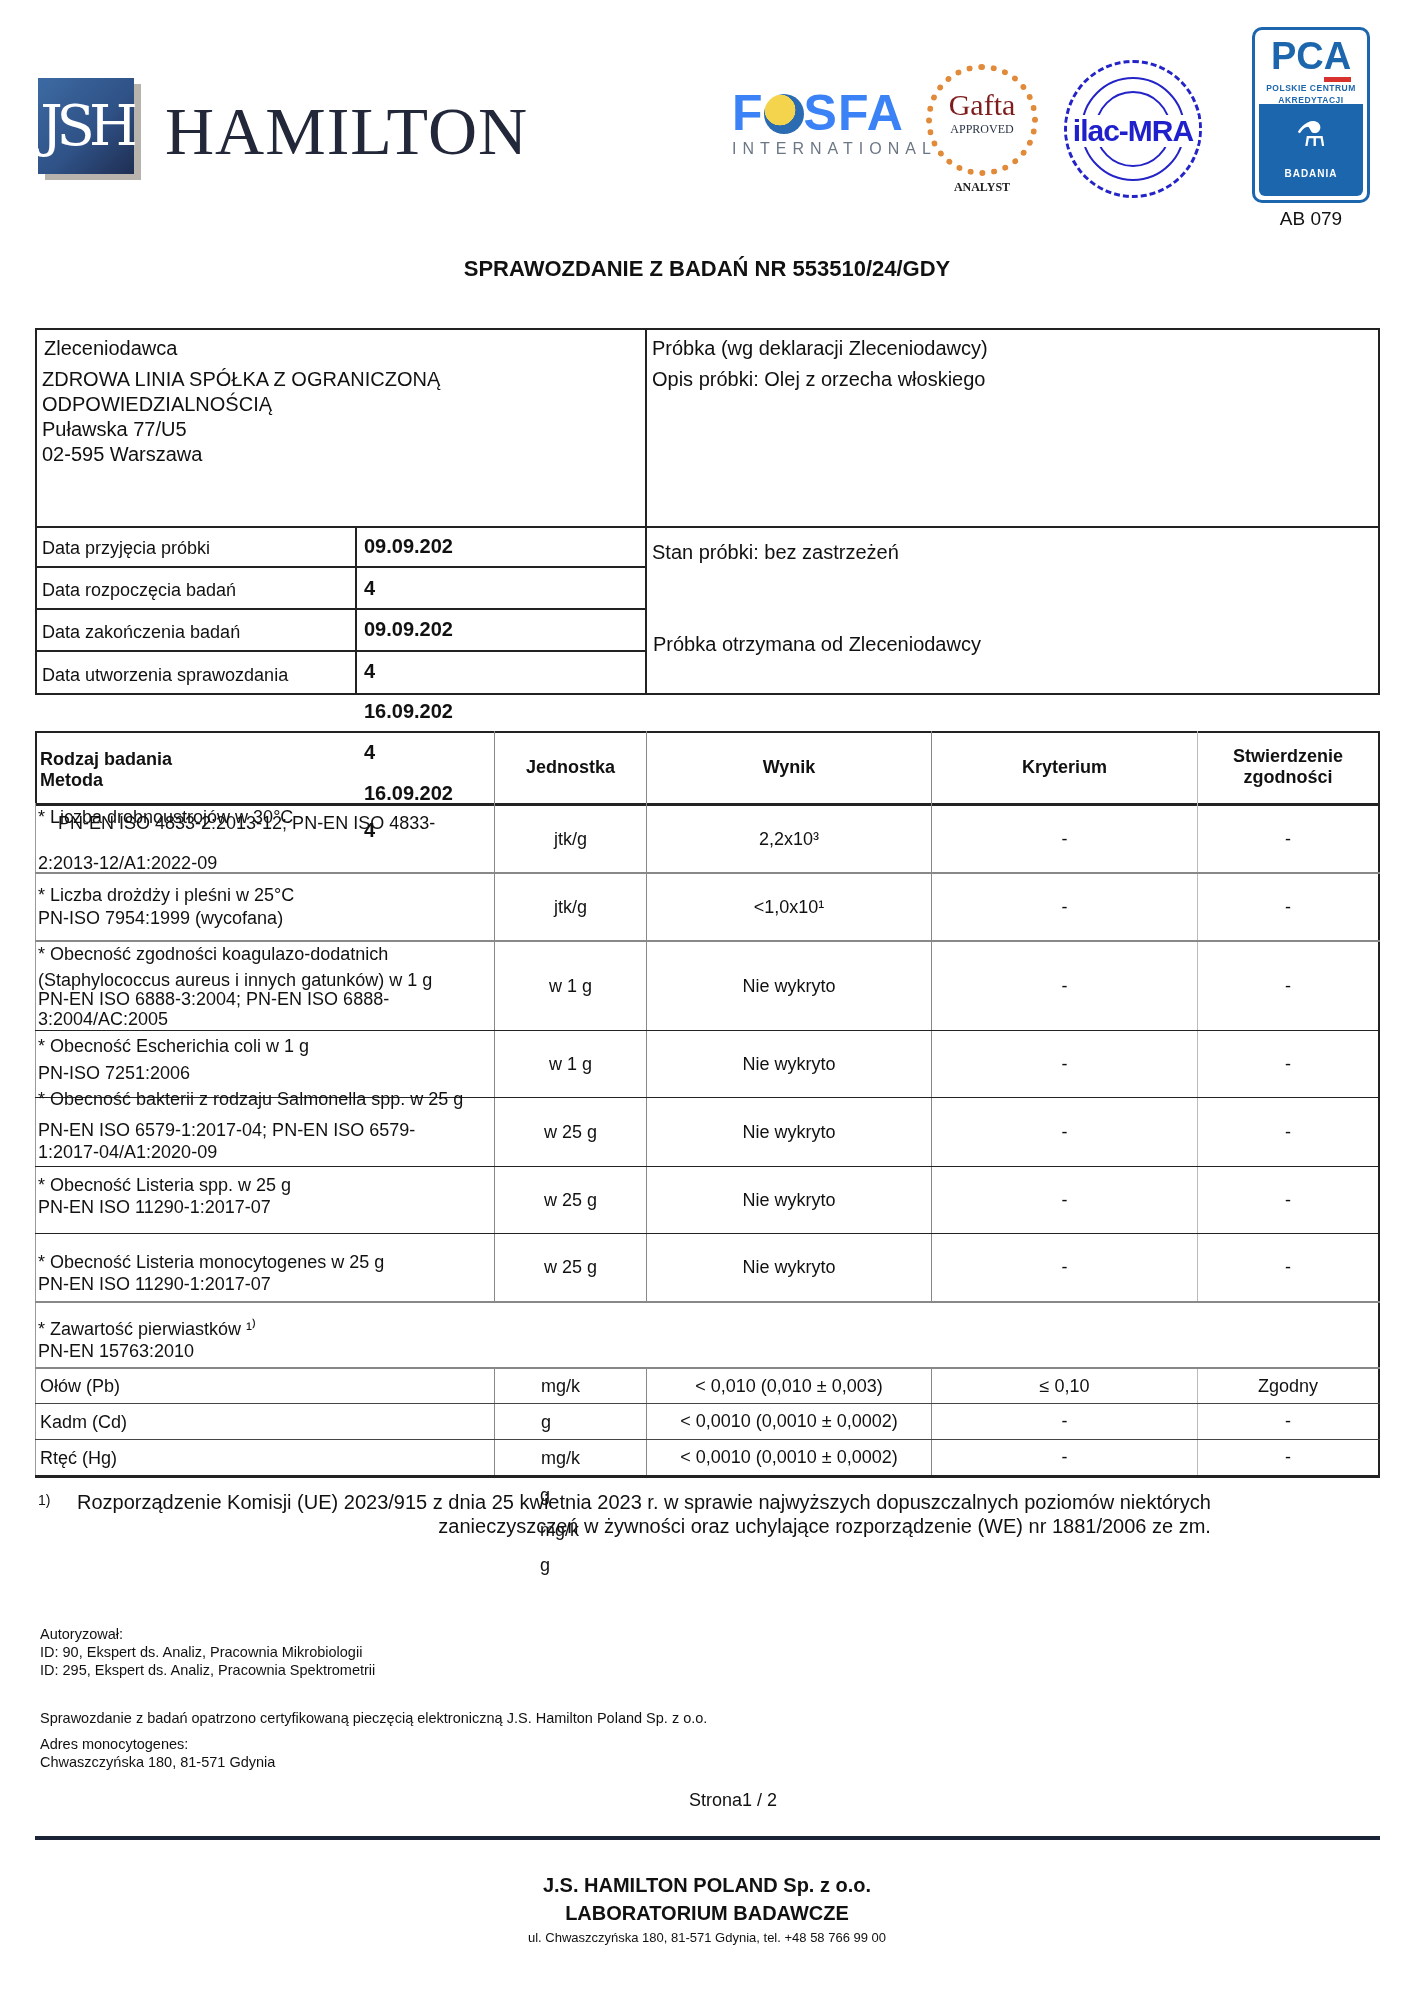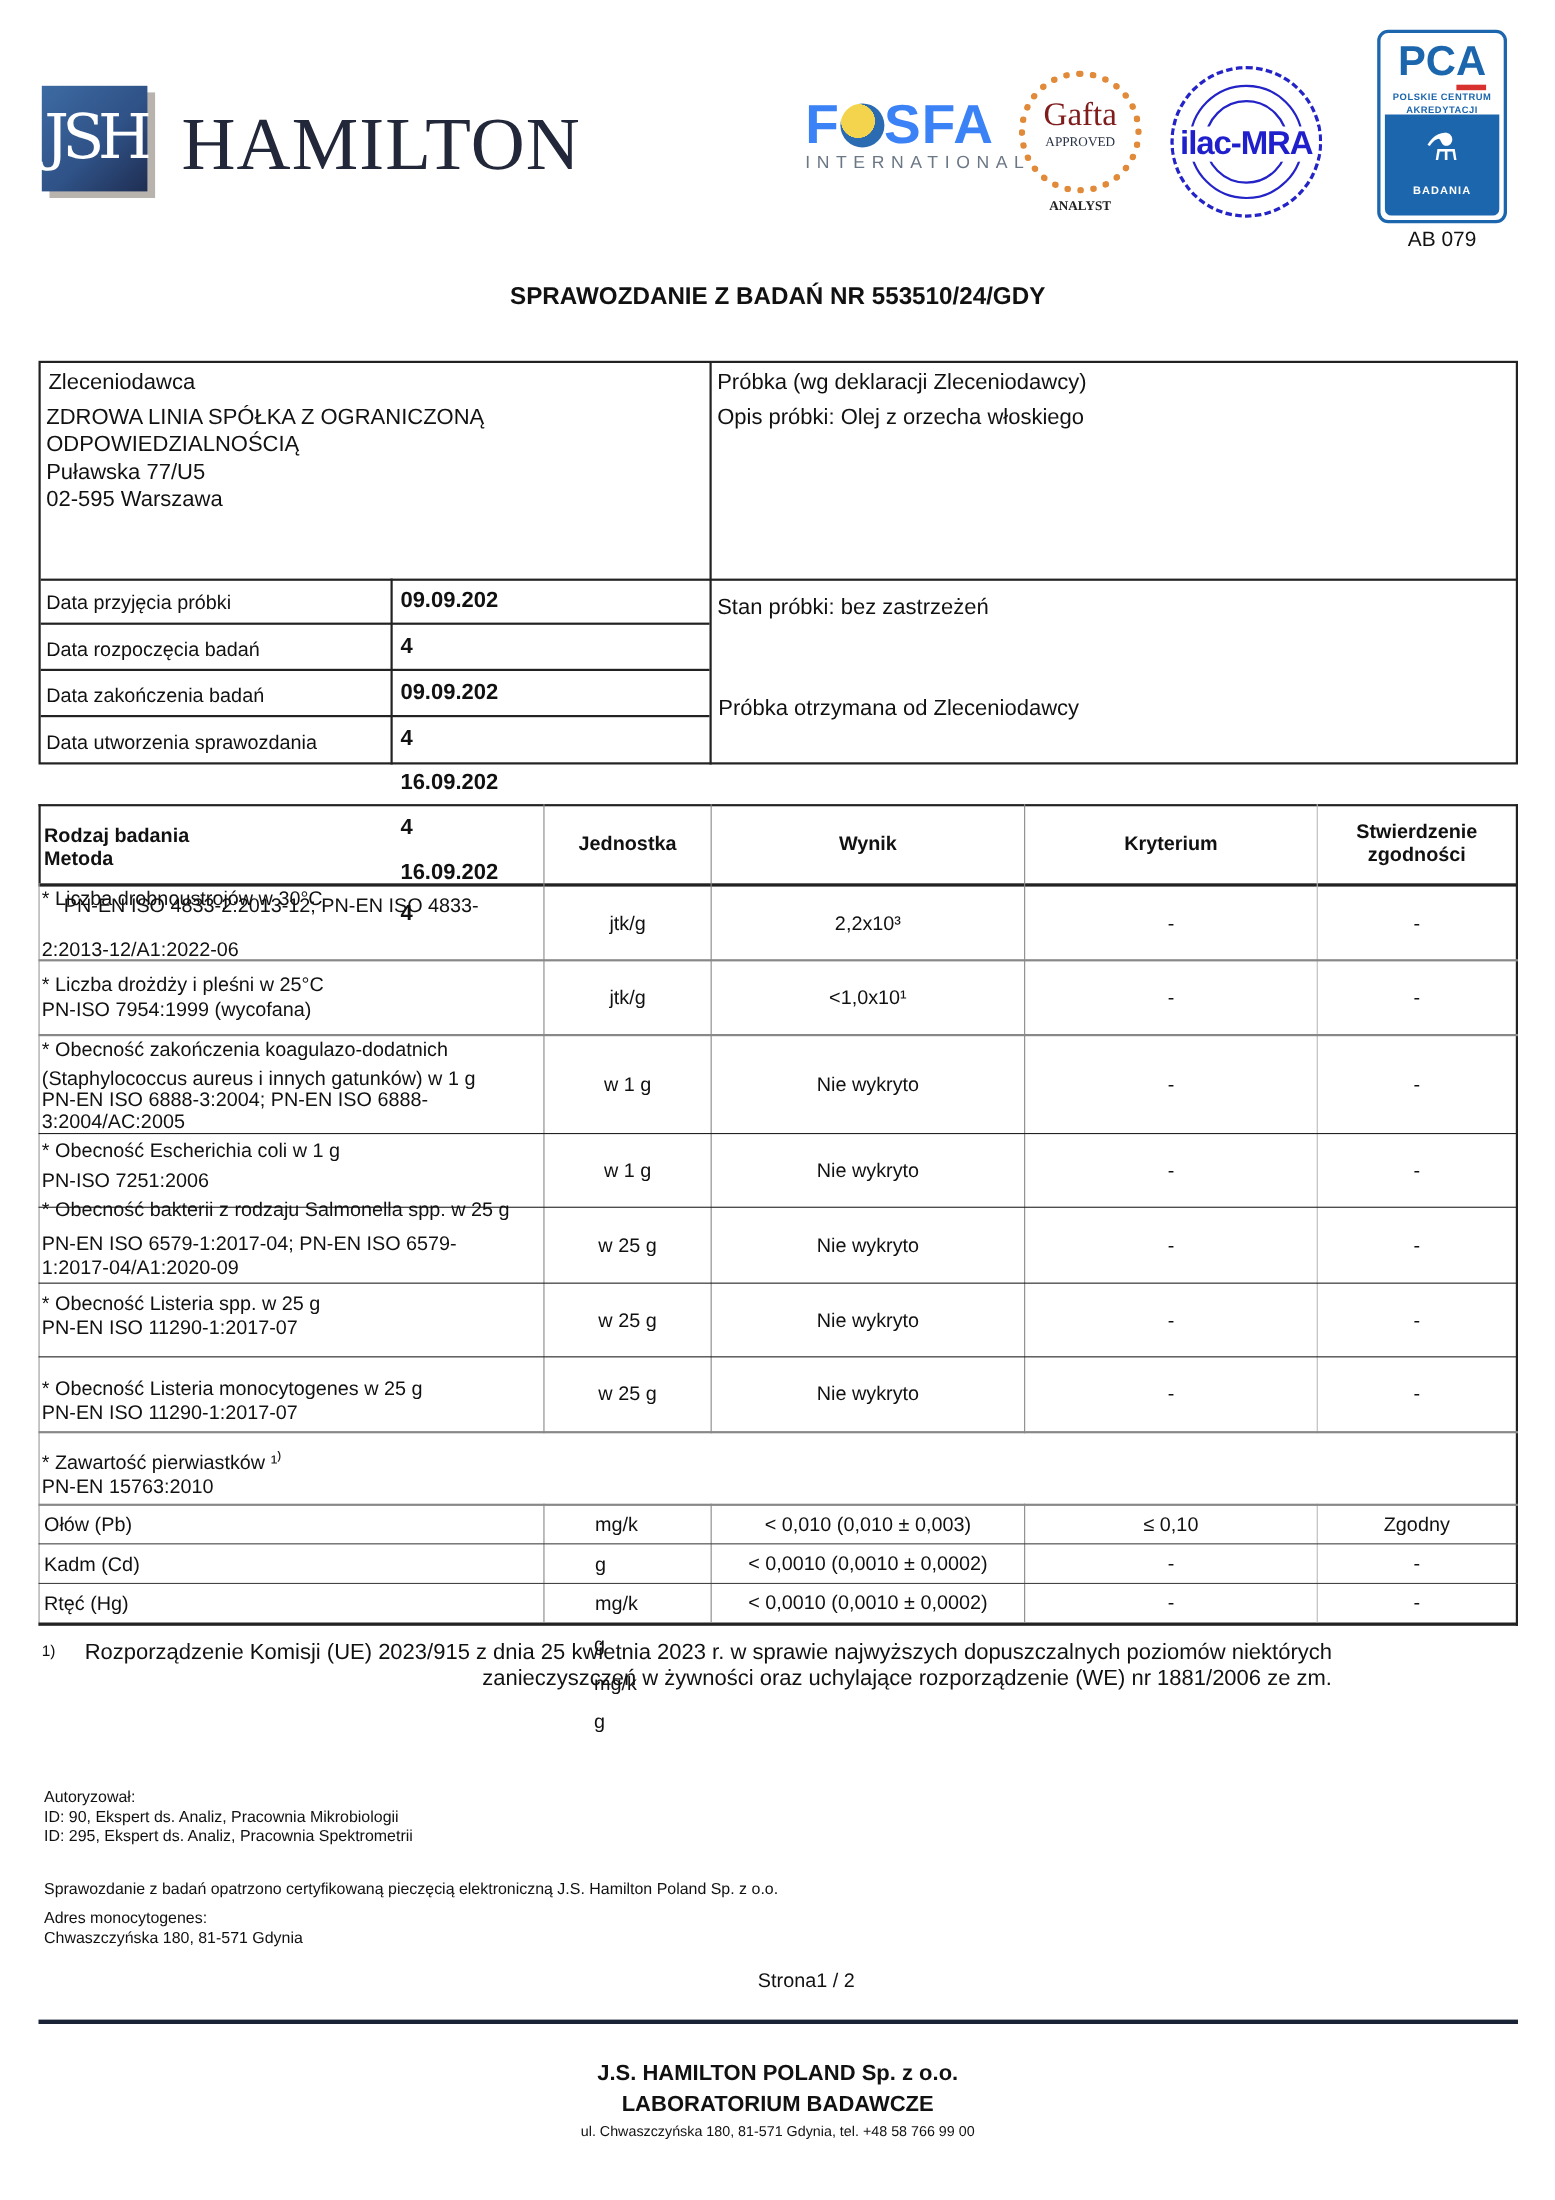--- a/index.html
+++ b/index.html
@@ -167,34 +167,34 @@
   <div class="rt-cell rt-head" style="left:460px;top:0;width:151px;height:72px;">Jednostka</div>
   <div class="rt-cell rt-head" style="left:612px;top:0;width:284px;height:72px;">Wynik</div>
   <div class="rt-cell rt-head" style="left:1163px;top:0;width:180px;height:72px;flex-direction:column;">
     <span>Stwierdzenie</span>
     <span>zgodności</span>
   </div>
   <div class="rt-cell rt-head" style="left:897px;top:0;width:265px;height:72px;">Kryterium</div>
 
   <div class="rt-left" style="left:3px;top:75px;">* Liczba drobnoustrojów w 30°C</div>
   <div class="rt-left" style="left:3px;top:81px;margin-left:20px;"> PN-EN ISO 4833-2:2013-12; PN-EN ISO 4833-</div>
-  <div class="rt-left" style="left:3px;top:121px;">2:2013-12/A1:2022-06</div>
+  <div class="rt-left" style="left:3px;top:121px;">2:2013-12/A1:2022-09</div>
   <div class="rt-cell" style="left:460px;top:75px;width:151px;height:66px;">jtk/g</div>
   <div class="rt-cell" style="left:612px;top:75px;width:284px;height:66px;">2,2x10³</div>
   <div class="rt-cell" style="left:897px;top:75px;width:265px;height:66px;">-</div>
   <div class="rt-cell" style="left:1163px;top:75px;width:180px;height:66px;">-</div>
 
   <div class="rt-left" style="left:3px;top:153px;">* Liczba drożdży i pleśni w 25°C</div>
   <div class="rt-left" style="left:3px;top:176px;"> PN-ISO 7954:1999 (wycofana)</div>
   <div class="rt-cell" style="left:460px;top:143px;width:151px;height:66px;">jtk/g</div>
   <div class="rt-cell" style="left:612px;top:143px;width:284px;height:66px;">&lt;1,0x10¹</div>
   <div class="rt-cell" style="left:897px;top:143px;width:265px;height:66px;">-</div>
   <div class="rt-cell" style="left:1163px;top:143px;width:180px;height:66px;">-</div>
 
-  <div class="rt-left" style="left:3px;top:212px;">* Obecność zakończenia koagulazo-dodatnich</div>
+  <div class="rt-left" style="left:3px;top:212px;">* Obecność zgodności koagulazo-dodatnich</div>
   <div class="rt-left" style="left:3px;top:238px;">(Staphylococcus aureus i innych gatunków) w 1 g</div>
   <div class="rt-left" style="left:3px;top:257px;"> PN-EN ISO 6888-3:2004; PN-EN ISO 6888-</div>
   <div class="rt-left" style="left:3px;top:277px;">3:2004/AC:2005</div>
   <div class="rt-cell" style="left:460px;top:211px;width:151px;height:88px;">w 1 g</div>
   <div class="rt-cell" style="left:612px;top:211px;width:284px;height:88px;">Nie wykryto</div>
   <div class="rt-cell" style="left:897px;top:211px;width:265px;height:88px;">-</div>
   <div class="rt-cell" style="left:1163px;top:211px;width:180px;height:88px;">-</div>
 
   <div class="rt-left" style="left:3px;top:304px;">* Obecność Escherichia coli w 1 g</div>
   <div class="rt-left" style="left:3px;top:331px;"> PN-ISO 7251:2006</div>

